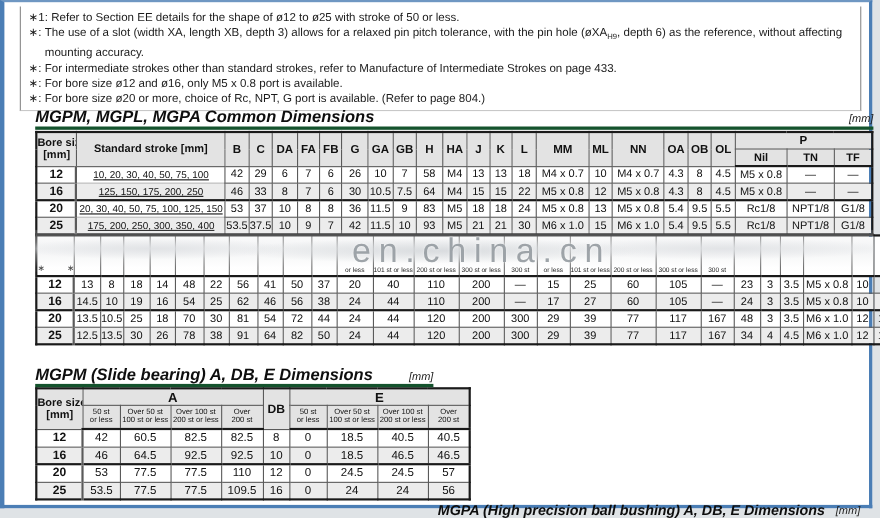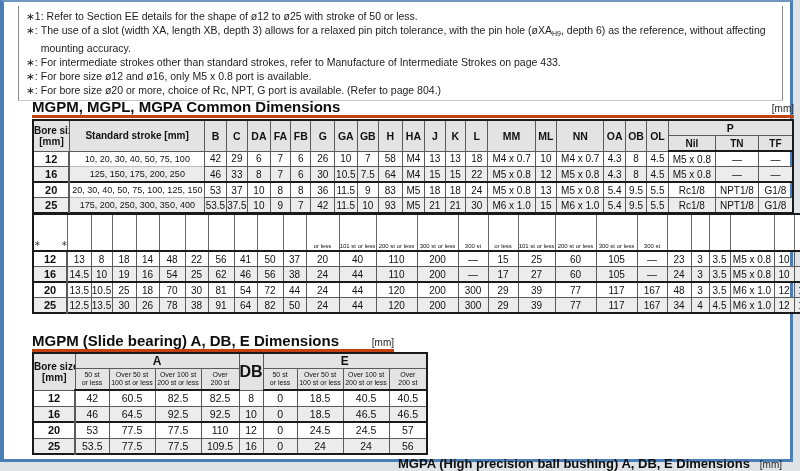--- a/index.html
+++ b/index.html
@@ -10,39 +10,39 @@
          border-top:2px solid #6f97c2;box-sizing:border-box;}
   
   .notes-box{position:absolute;left:14px;top:4px;width:752px;padding:3px 4px 3px 7px;
              border-left:1px solid #8a8a8a;border-right:1px solid #8a8a8a;border-bottom:1px solid #c8c8c8;}
   .note{display:flex;font-size:10.5px;line-height:14px;color:#1c1c1c;}
   .note .bullet{flex:none;margin-right:3px;}
   .note .ntext{flex:1;}
   .subscr{font-size:7px;vertical-align:-2px;}
   
   .trow{position:absolute;display:flex;justify-content:space-between;align-items:flex-end;
-        border-bottom:3px solid #c2410c;}
+        border-bottom:3px solid #14532d;font-style:italic;}
   .trow h2{margin:0;font-size:15px;font-weight:bold;color:#0e0e0e;letter-spacing:0px;white-space:nowrap;}
   .trow h2.small{font-size:13px;}
   .unit{font-size:10px;color:#222;padding-bottom:1px;}
   
   table.tbl{border-collapse:collapse;table-layout:fixed;width:100%;border:2px solid #1a1a1a;}
   .tbl th,.tbl td{border:1px solid #5a5a5a;font-size:10px;text-align:center;vertical-align:middle;
                   padding:0;height:14px;overflow:hidden;white-space:nowrap;color:#111;}
   .tbl thead th{background:#e3e3e3;font-weight:bold;}
   .tbl thead tr:last-child th{border-bottom:2px solid #1a1a1a;}
   .tbl td.bore{font-weight:bold;font-size:11px;border-right-width:2px;}
   .tbl tr.shade td{background:#ececec;}
   .tbl tr.thick td{border-top:2px solid #1a1a1a;}
   .bore-h div{line-height:11px;font-size:10px;}
   
   .t1-wrap{position:absolute;left:28px;top:117px;width:762px;}
   .t1 .letter{font-size:10.5px;}
   .t1 td{height:14px;}
-  .t1 td.stroke{padding:0;border-right-width:1px;}
+  .t1 td.stroke{padding:0;border-right-width:1px;text-decoration:underline;}
   .t1 .sline{height:14px;line-height:14px;font-size:9px;white-space:nowrap;overflow:hidden;}
   .t1 .sline2{background:#ececec;border-top:1px solid #bdbdbd;}
   
   .t2-wrap{position:absolute;left:28px;top:211px;width:762px;}
   .t2 thead th{background:#ffffff;height:33px;vertical-align:bottom;font-weight:normal;
                font-size:6px;letter-spacing:0;padding:0 0 1px 0;border-color:#6a6a6a;}
   .t2 thead th.marks{font-size:8px;color:#444;letter-spacing:9px;text-align:center;padding-bottom:2px;}
   .t2 td{height:14px;}
   
   .wm-band{position:absolute;left:28px;top:207px;width:762px;height:38px;z-index:6;pointer-events:none;
@@ -50,21 +50,21 @@
       radial-gradient(ellipse 180px 14px at 14% 45%, rgba(222,224,227,0.85), rgba(222,224,227,0) 70%),
       radial-gradient(ellipse 260px 16px at 48% 50%, rgba(214,217,220,0.9), rgba(214,217,220,0) 72%),
       radial-gradient(ellipse 220px 14px at 82% 45%, rgba(222,224,227,0.8), rgba(222,224,227,0) 70%),
       linear-gradient(to bottom, rgba(245,246,247,0.15), rgba(232,234,236,0.55) 45%, rgba(245,246,247,0.05) 90%);}
   .wm-text{position:absolute;left:288px;top:1px;font-size:31px;letter-spacing:7px;
            color:#9aa0a5;opacity:0.95;text-shadow:0 0 2px rgba(255,255,255,0.8);}
   
   .bl-wrap{position:absolute;left:28px;top:330px;width:362px;}
   .br-wrap{position:absolute;left:394px;top:312px;width:384px;}
   .bt th.grp{font-size:12px;height:14px;}
-  .bt th.db{font-size:16px;}
+  .bt th.db{font-size:11px;}
   .bt th.sub{font-size:7px;line-height:8px;white-space:pre-line;font-weight:normal;height:20px;}
   .bt td{height:14.5px;font-size:10.5px;}
   .br-title1{position:absolute;left:0;top:0;font-size:14px;font-weight:bold;color:#0e0e0e;}
   .rel{position:relative;}
 </style>
 </head>
 <body>
 
 <div class="page">
  <div class="sheet rel">
@@ -265,20 +265,23 @@
               <td>9.5</td>
               <td>5.5</td>
               <td>Rc1/8</td>
               <td>NPT1/8</td>
               <td>G1/8</td>
             </tr>
           </tbody>
   </table>
   </div>
 
+  <div class="wm-band">
+    <div class="wm-text">en.china.cn</div>
+  </div>
 
   <div class="t2-wrap">
   <table class="tbl t2">
     <colgroup>
       <col style="width:34px">
             <col style="width:24px">
             <col style="width:21px">
             <col style="width:24px">
       <col style="width:23px">
             <col style="width:26px">

